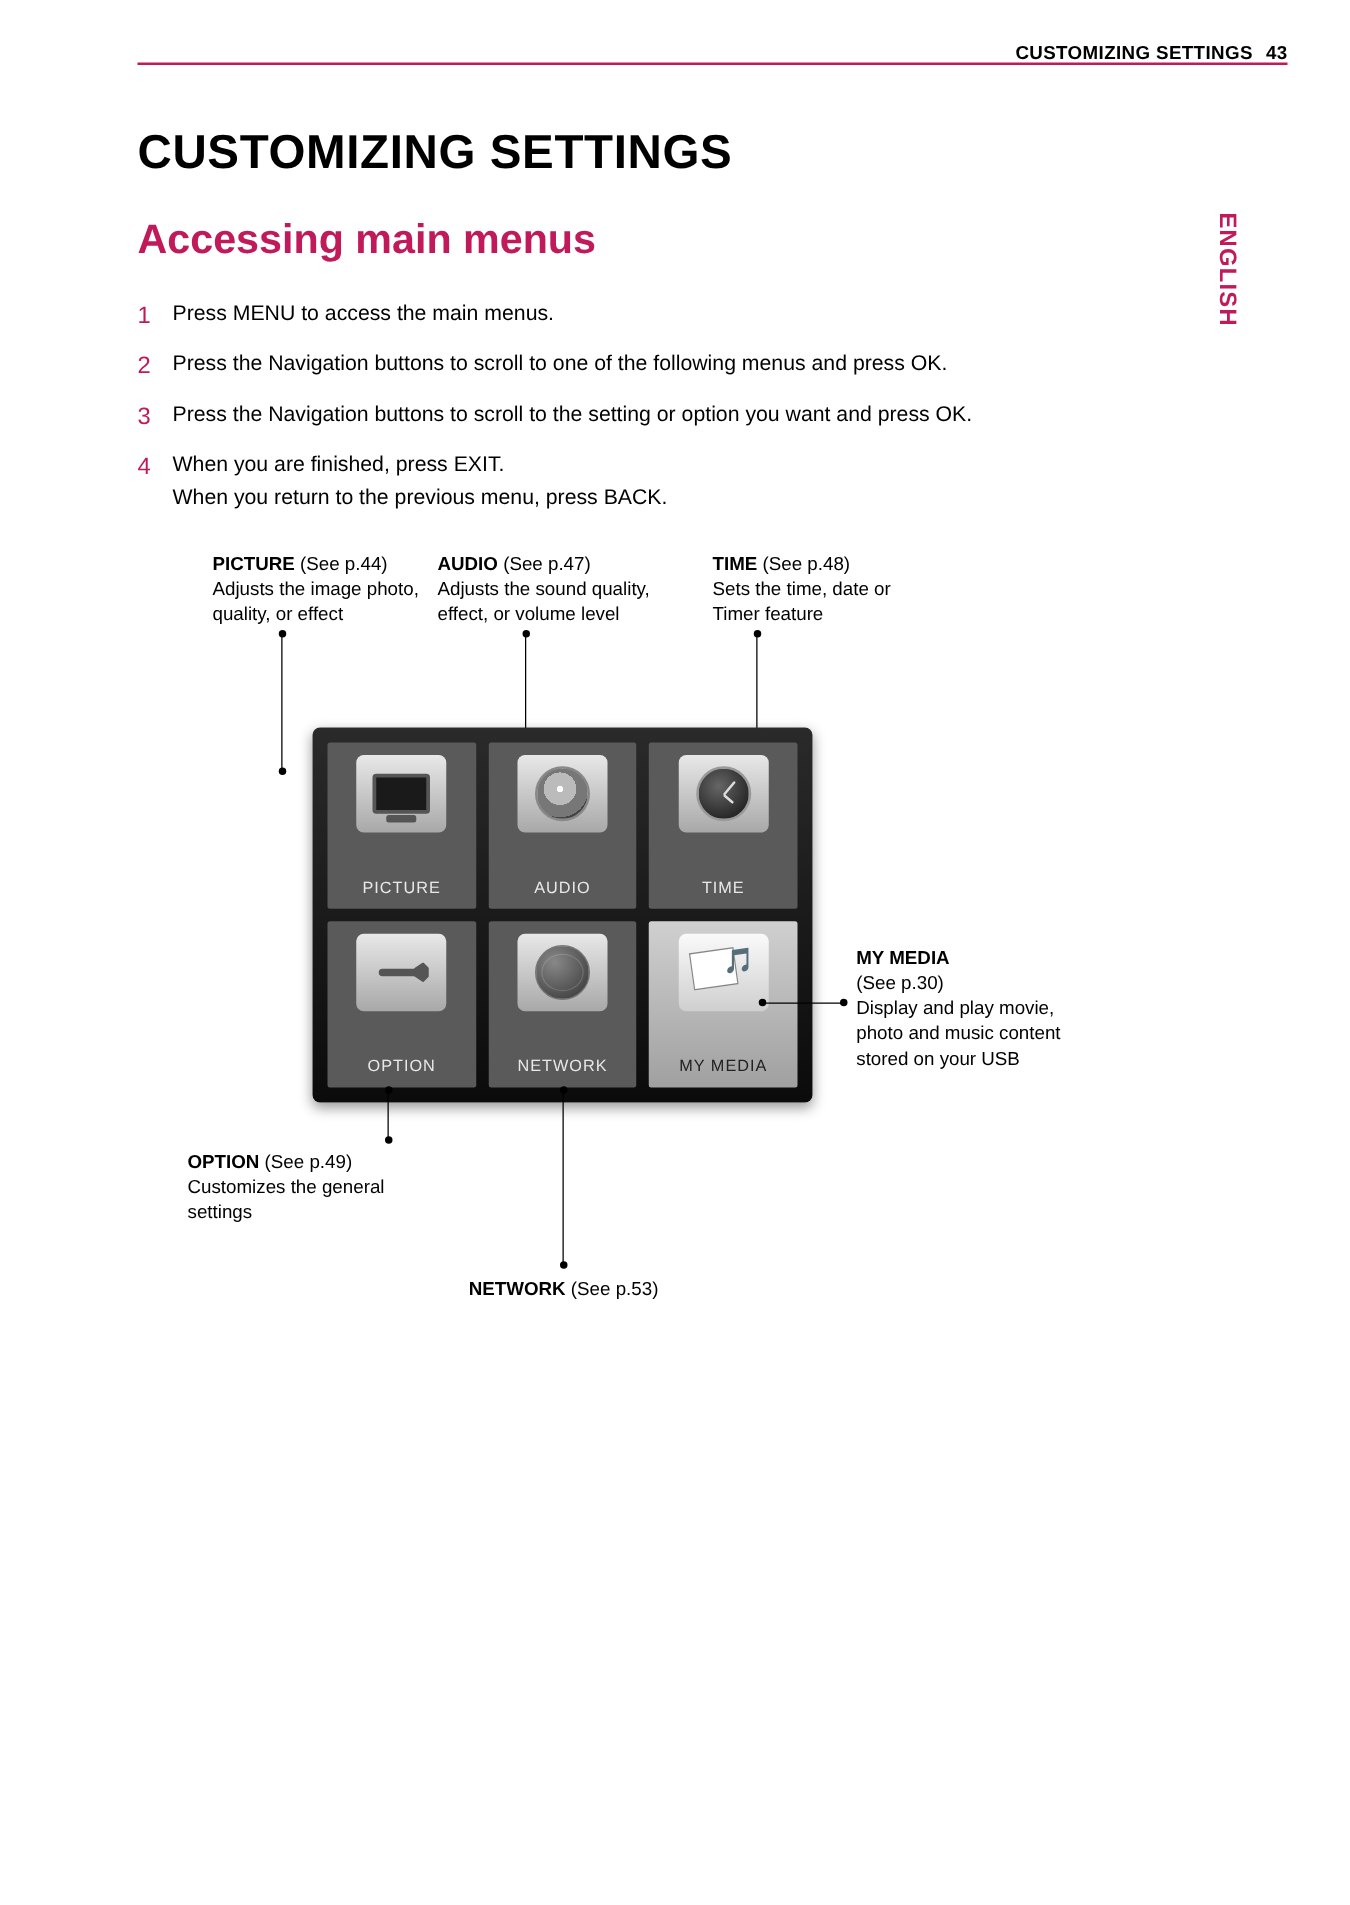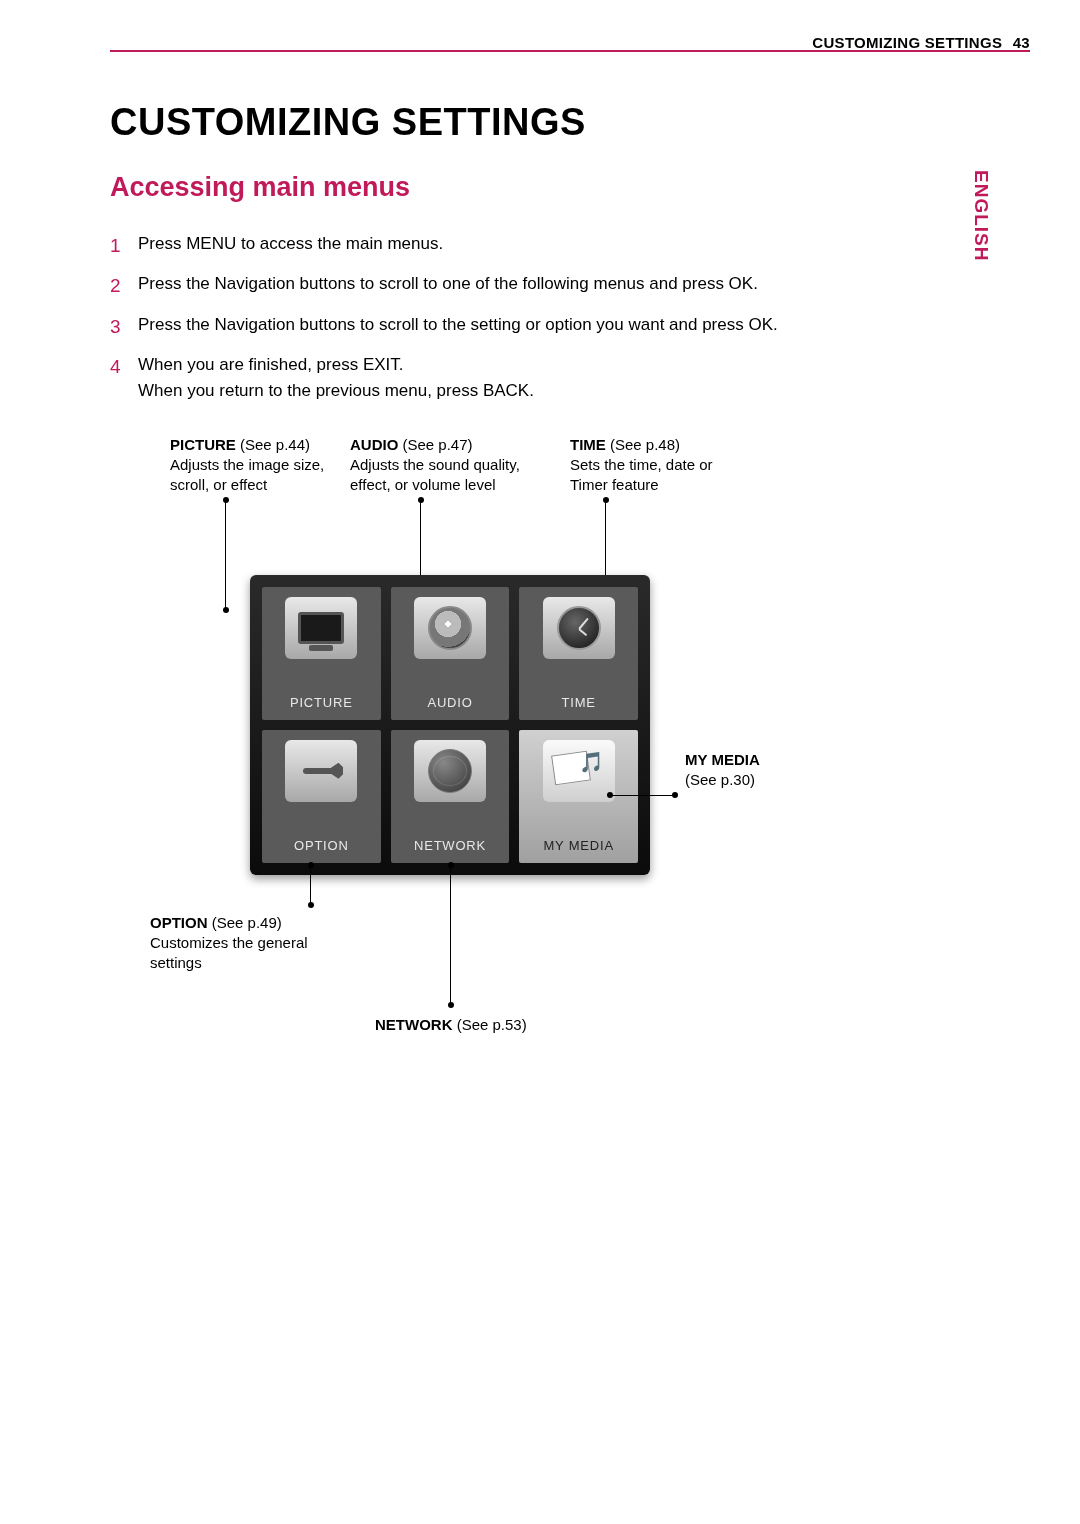--- a/index.html
+++ b/index.html
@@ -40,21 +40,21 @@
     color: #c11a5a;
     letter-spacing: 1px;
   }
   h1.page-title {
     font-size: 38px;
     font-weight: bold;
     letter-spacing: 0.5px;
     margin: 0 0 28px 0;
   }
   h2.section-title {
-    font-size: 27px;
+    font-size: 33px;
     font-weight: bold;
     color: #c11a5a;
     margin: 0 0 28px 0;
   }
   ol.steps {
     list-style: none;
     padding: 0;
     margin: 0 0 60px 0;
     counter-reset: step;
   }
@@ -264,21 +264,21 @@
     <li>
       <span>When you are finished, press </span><span class="b">EXIT</span><span style="white-space:pre-line">.
 When you return to the previous menu, press </span><span class="b">BACK</span><span>.</span>
     </li>
   </ol>
 
   <div class="diagram">
 
     <div class="callout" style="left:20px; top:-60px; width:180px">
       <span class="co-title">PICTURE</span><span class="co-ref"> (See p.44)</span>
-      <span class="co-desc">Adjusts the image size, scroll, or effect</span>
+      <span class="co-desc">Adjusts the image photo, quality, or effect</span>
     </div>
     <div class="callout" style="left:200px; top:-60px; width:190px">
       <span class="co-title">AUDIO</span><span class="co-ref"> (See p.47)</span>
       <span class="co-desc">Adjusts the sound quality, effect, or volume level</span>
     </div>
     <div class="callout" style="left:420px; top:-60px; width:170px">
       <span class="co-title">TIME</span><span class="co-ref"> (See p.48)</span>
       <span class="co-desc">Sets the time, date or Timer feature</span>
     </div>
 
@@ -324,20 +324,21 @@
             </div>
           <span>MY MEDIA</span>
         </div>
       </div>
     </div>
 
     <div class="hlead" style="left:460px; top:300px; width:65px"></div>
     <div class="callout" style="left:535px; top:255px; width:175px">
       <span class="co-title">MY MEDIA</span>
       <span class="co-desc">(See p.30)</span>
+      <span class="co-desc">Display and play movie, photo and music content stored on your USB</span>
     </div>
 
     <div class="vlead" style="left:160px; top:370px; height:40px"></div>
     <div class="callout" style="left:0px; top:418px; width:230px">
       <span class="co-title">OPTION</span><span class="co-ref"> (See p.49)</span>
       <span class="co-desc">Customizes the general settings</span>
     </div>
 
     <div class="vlead" style="left:300px; top:370px; height:140px"></div>
     <div class="callout" style="left:225px; top:520px; width:200px">

